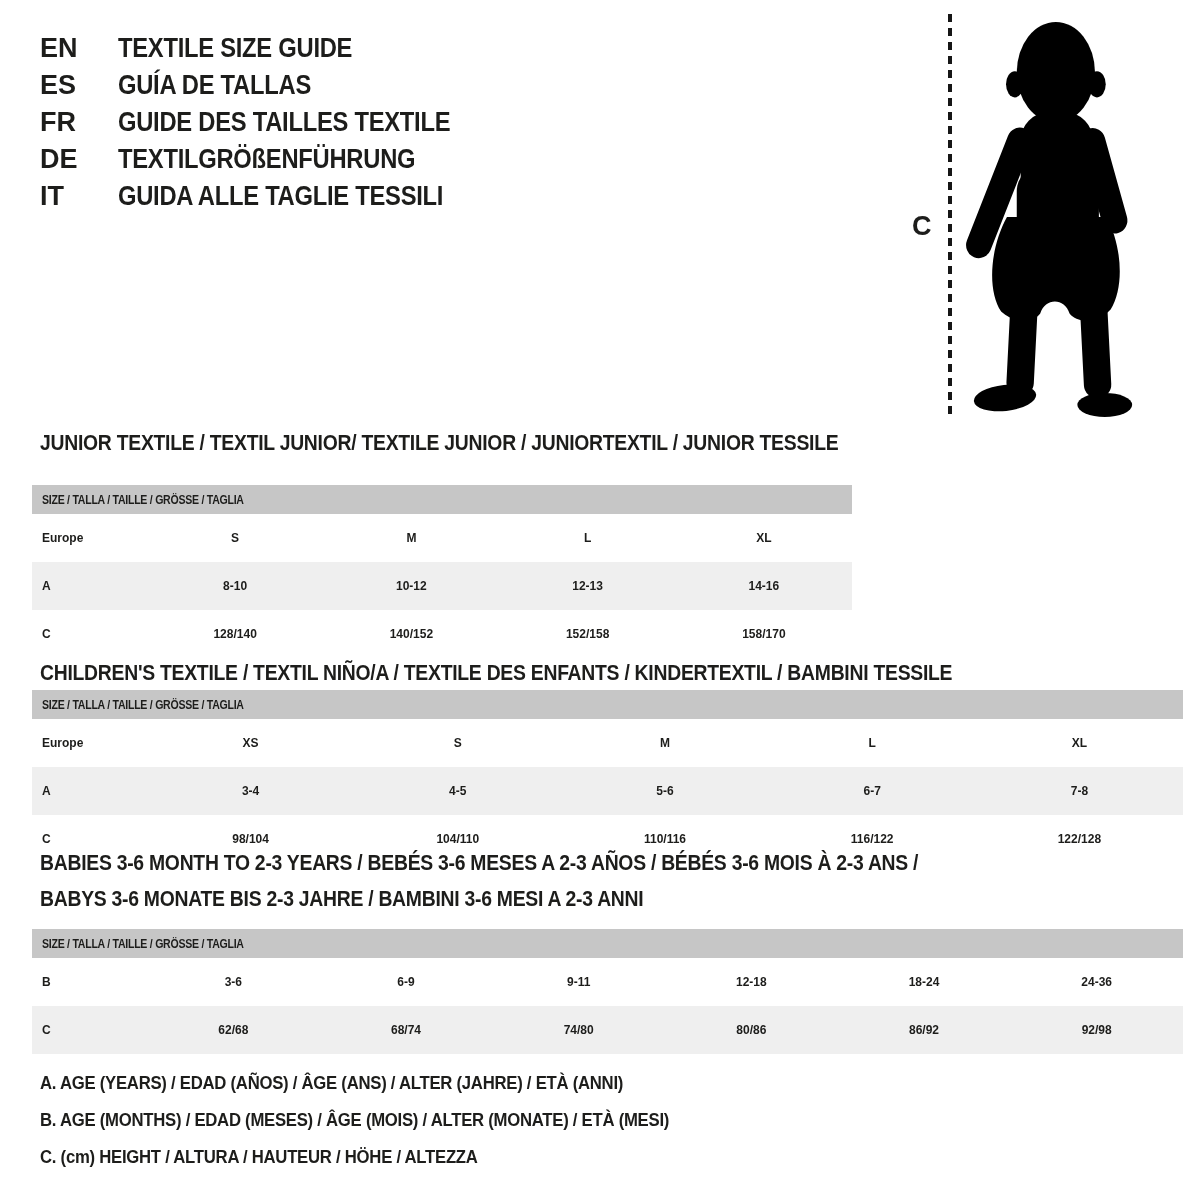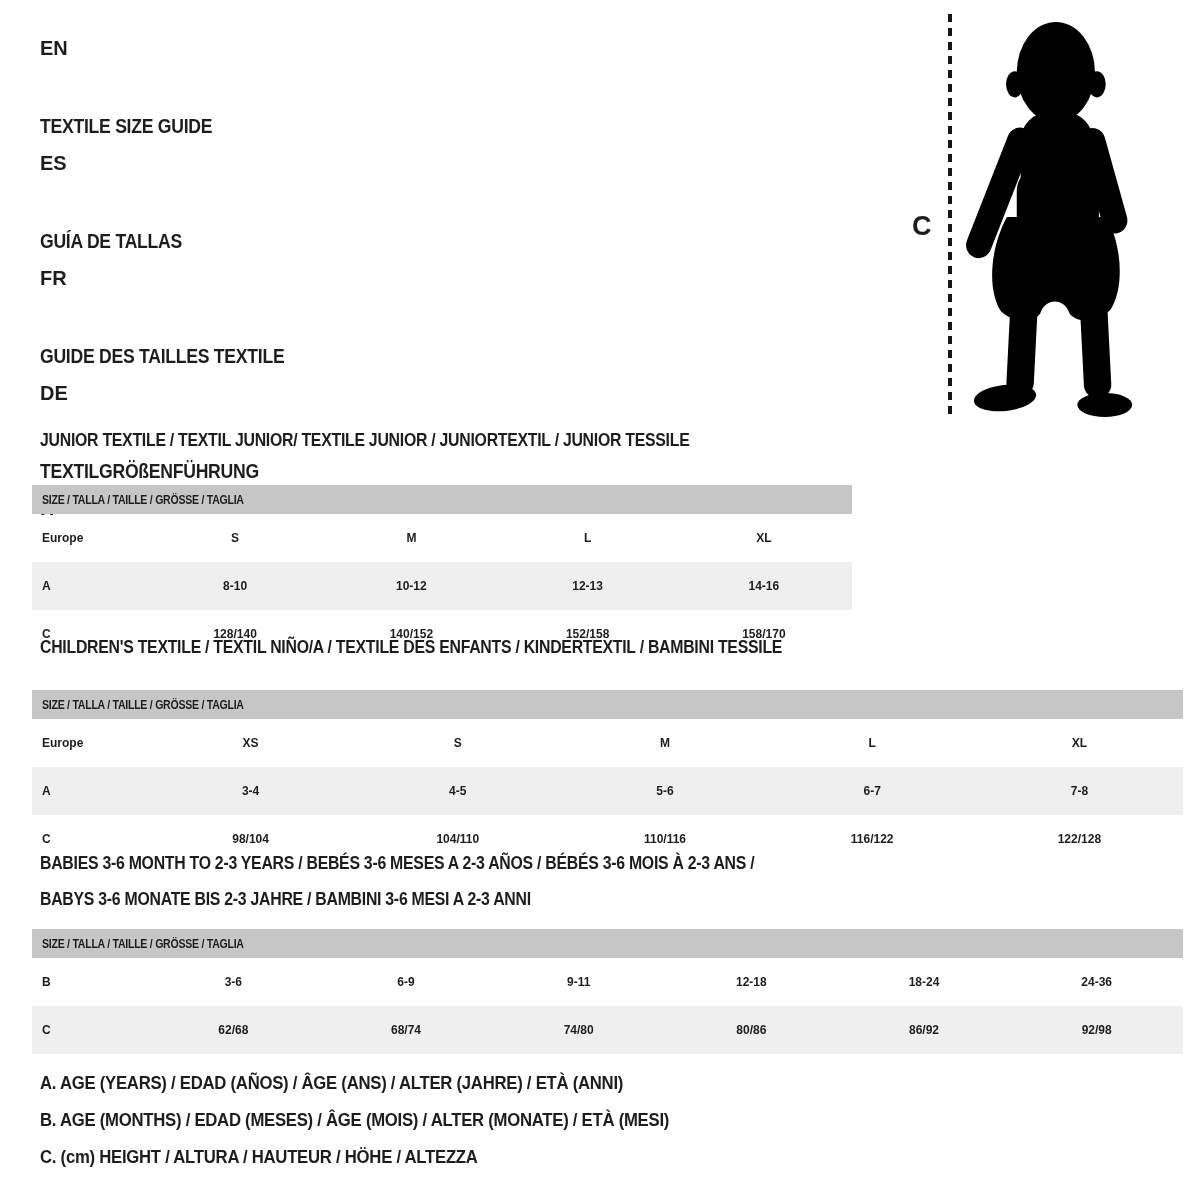--- a/index.html
+++ b/index.html
@@ -18,31 +18,31 @@
   }
   .cond{
     display:inline-block;
     transform:scaleX(0.88);
     transform-origin:0 50%;
     white-space:nowrap;
     letter-spacing:-0.3px;
   }
   
   .lang-block{position:absolute;left:40px;top:30px;}
-  .lang-row{display:flex;line-height:37px;font-size:20px;flex-direction:column;}
+  .lang-row{display:flex;line-height:37px;font-size:27px;}
   .lang-code{width:78px;flex:0 0 78px;}
   
   .measure-line{
     position:absolute;left:948px;top:14px;width:4px;height:404px;
     background:repeating-linear-gradient(to bottom,#161616 0px,#161616 8px,transparent 8px,transparent 14px);
   }
   .c-label{position:absolute;left:912px;top:211px;font-size:27px;}
   .fig-svg{position:absolute;left:962px;top:16px;width:176px;height:402px;}
   
-  .sec-title{position:absolute;left:40px;font-size:18px;white-space:nowrap;}
+  .sec-title{position:absolute;left:40px;font-size:22px;white-space:nowrap;}
   .sec-title-2line{line-height:36px;}
   
   .size-table{position:absolute;left:32px;font-size:12px;}
   .t-header{
     background:#c6c6c6;height:29px;display:flex;align-items:center;
     padding-left:10px;box-sizing:border-box;
   }
   .t-row{display:grid;height:48px;align-items:center;}
   .tbl-junior{width:820px;}
   .tbl-junior .t-row{grid-template-columns:115px repeat(4,1fr);}
@@ -126,21 +126,21 @@
     </div>
     <div class="t-row">
       <span class="cell cell-label">C</span>
       <span class="cell">128/140</span>
       <span class="cell">140/152</span>
       <span class="cell">152/158</span>
       <span class="cell">158/170</span>
     </div>
   </div>
 
-  <div class="sec-title" style="top:637px;">
+  <div class="sec-title" style="top:660px;">
     <span class="cond">CHILDREN'S TEXTILE / TEXTIL NIÑO/A / TEXTILE DES ENFANTS / KINDERTEXTIL / BAMBINI TESSILE</span>
   </div>
   <div class="size-table tbl-children" style="top:690px;">
     <div class="t-header">
       <span class="cond">SIZE / TALLA / TAILLE / GRÖSSE / TAGLIA</span>
     </div>
     <div class="t-row">
       <span class="cell cell-label">Europe</span>
       <span class="cell">XS</span>
       <span class="cell">S</span>

